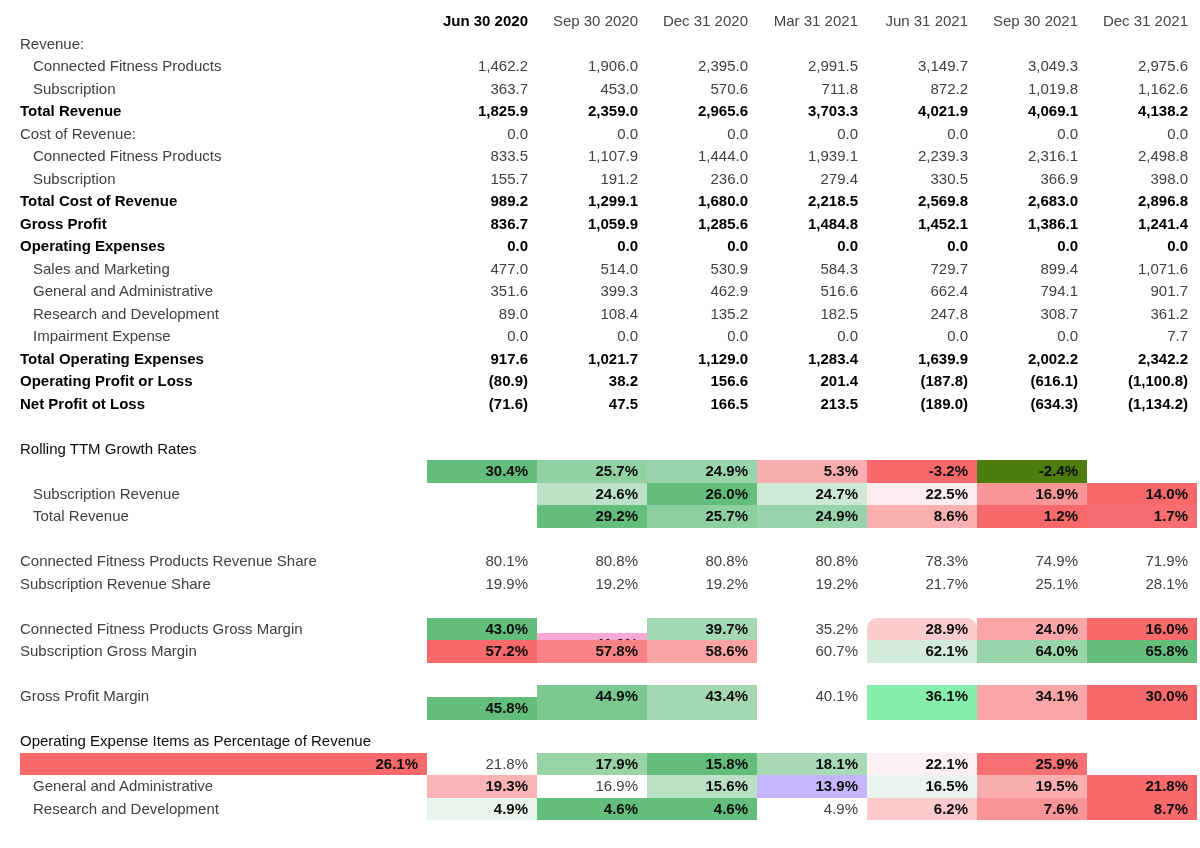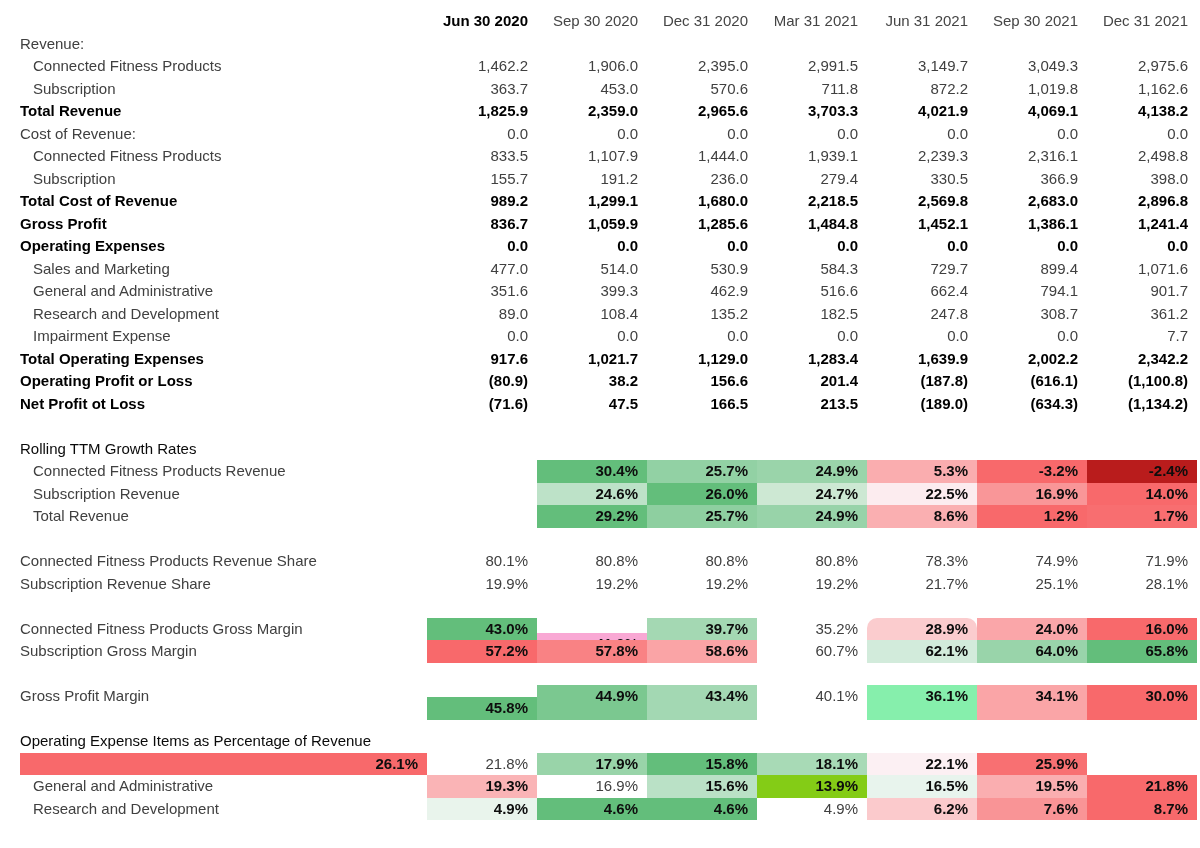--- a/index.html
+++ b/index.html
@@ -225,28 +225,27 @@
       <div class="cell-label section-black">Rolling TTM Growth Rates</div>
       <div class="cell-num"></div>
       <div class="cell-num"></div>
       <div class="cell-num"></div>
       <div class="cell-num"></div>
       <div class="cell-num"></div>
       <div class="cell-num"></div>
       <div class="cell-num"></div>
     </div>
     <div class="row">
-      <div class="cell-label indent">Connected Fitness Products Revenue</div>
       <div class="cell-num"></div>
       <div class="cell-num filled" style="background: rgb(99, 190, 123);">30.4%</div>
       <div class="cell-num filled" style="background: rgb(146, 209, 164);">25.7%</div>
       <div class="cell-num filled" style="background: rgb(154, 212, 170);">24.9%</div>
       <div class="cell-num filled" style="background: rgb(250, 173, 175);">5.3%</div>
       <div class="cell-num filled" style="background: rgb(248, 105, 107);">-3.2%</div>
-      <div class="cell-num filled" style="background: #b91c1c; text-align: right;">-2.4%</div>
+      <div class="cell-num filled" style="background: #4d7c0f; text-align: right;">-2.4%</div>
     </div>
     <div class="row">
       <div class="cell-label indent">Subscription Revenue</div>
       <div class="cell-num"></div>
       <div class="cell-num filled" style="background: rgb(189, 226, 200);">24.6%</div>
       <div class="cell-num filled" style="background: rgb(99, 190, 123);">26.0%</div>
       <div class="cell-num filled" style="background: rgb(205, 232, 211);">24.7%</div>
       <div class="cell-num filled" style="background: rgb(252, 236, 239);">22.5%</div>
       <div class="cell-num filled" style="background: rgb(249, 150, 152);">16.9%</div>
       <div class="cell-num filled" style="background: rgb(248, 105, 107);">14.0%</div>
@@ -332,21 +331,21 @@
       <div class="cell-num filled" style="background: rgb(99, 190, 123);">15.8%</div>
       <div class="cell-num filled" style="background: rgb(168, 218, 182);">18.1%</div>
       <div class="cell-num filled" style="background: rgb(252, 240, 243);">22.1%</div>
       <div class="cell-num filled" style="background: rgb(248, 112, 114);">25.9%</div>
     </div>
     <div class="row">
       <div class="cell-label indent">General and Administrative</div>
       <div class="cell-num filled" style="background: rgb(250, 180, 182);">19.3%</div>
       <div class="cell-num">16.9%</div>
       <div class="cell-num filled" style="background: rgb(186, 225, 198);">15.6%</div>
-      <div class="cell-num filled" style="background: #84cc16;">13.9%</div>
+      <div class="cell-num filled" style="background: #c4b5fd;">13.9%</div>
       <div class="cell-num filled" style="background: rgb(232, 244, 237);">16.5%</div>
       <div class="cell-num filled" style="background: rgb(250, 174, 176);">19.5%</div>
       <div class="cell-num filled" style="background: rgb(248, 105, 107);">21.8%</div>
     </div>
     <div class="row">
       <div class="cell-label indent">Research and Development</div>
       <div class="cell-num filled" style="background: rgb(233, 244, 236);">4.9%</div>
       <div class="cell-num filled" style="background: rgb(99, 190, 123);">4.6%</div>
       <div class="cell-num filled" style="background: rgb(99, 190, 123);">4.6%</div>
       <div class="cell-num">4.9%</div>

